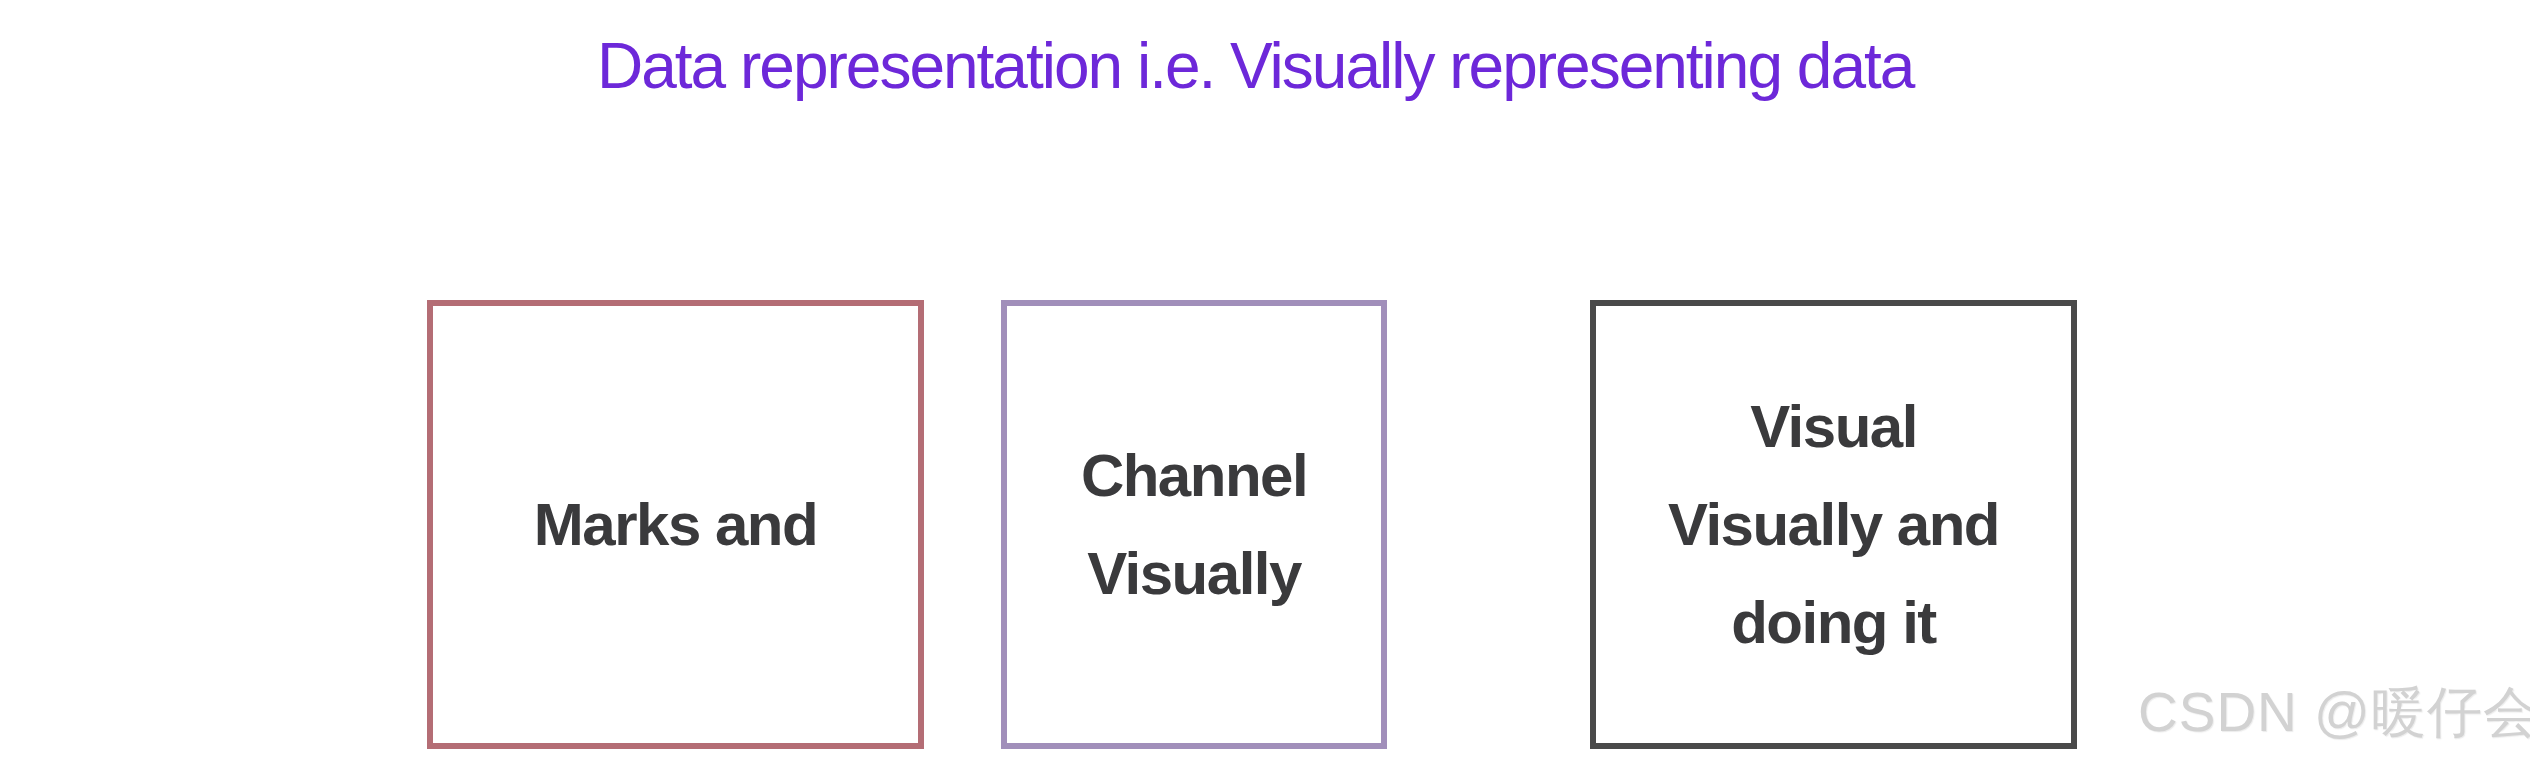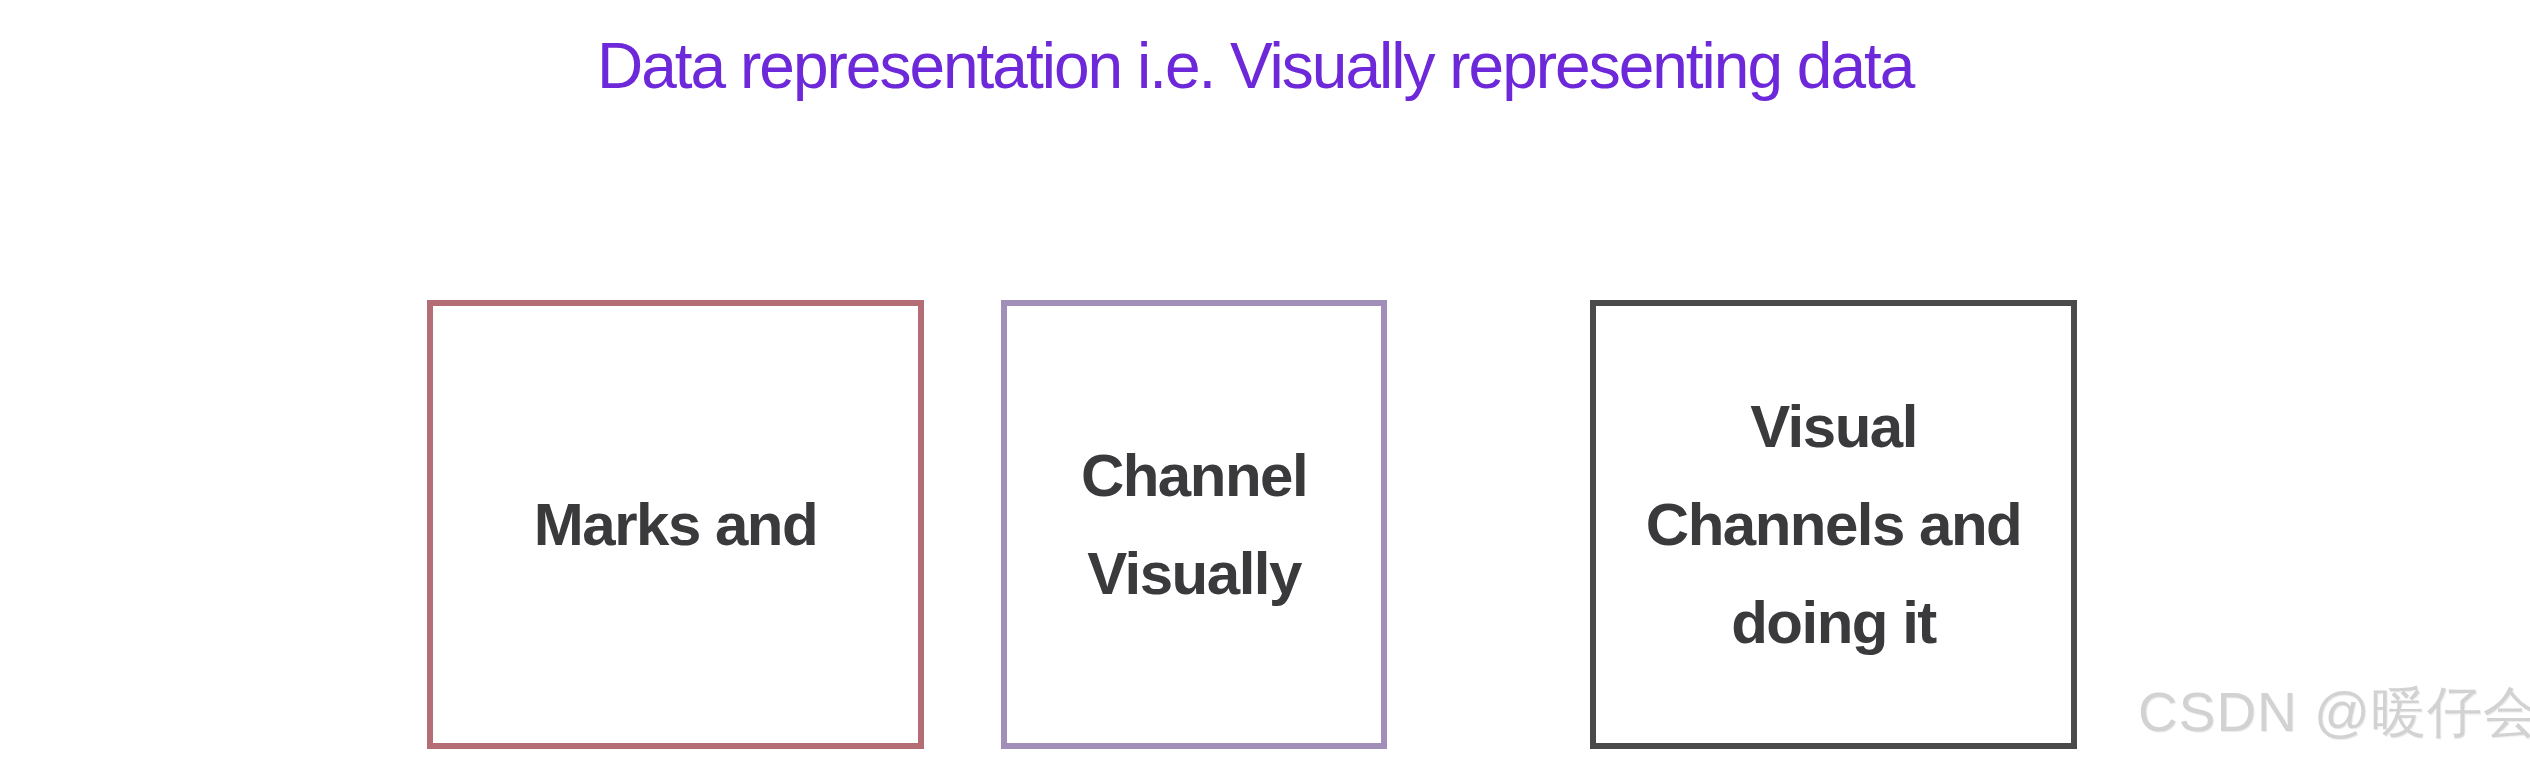--- a/index.html
+++ b/index.html
@@ -72,20 +72,20 @@
   <div class="box box--purple" style="border-color: rgb(161, 143, 186);">
     <div class="box-label">
       <div>Channel</div>
       <div>Visually</div>
     </div>
   </div>
 
   <div class="box box--dark" style="border-color: rgb(74, 74, 74);">
     <div class="box-label">
       <div>Visual</div>
-      <div>Channels and</div>
+      <div>Visually and</div>
       <div>doing it</div>
     </div>
   </div>
 
   <div class="watermark">CSDN @暖仔会飞</div>
 
 </div>
 
 </body></html>

